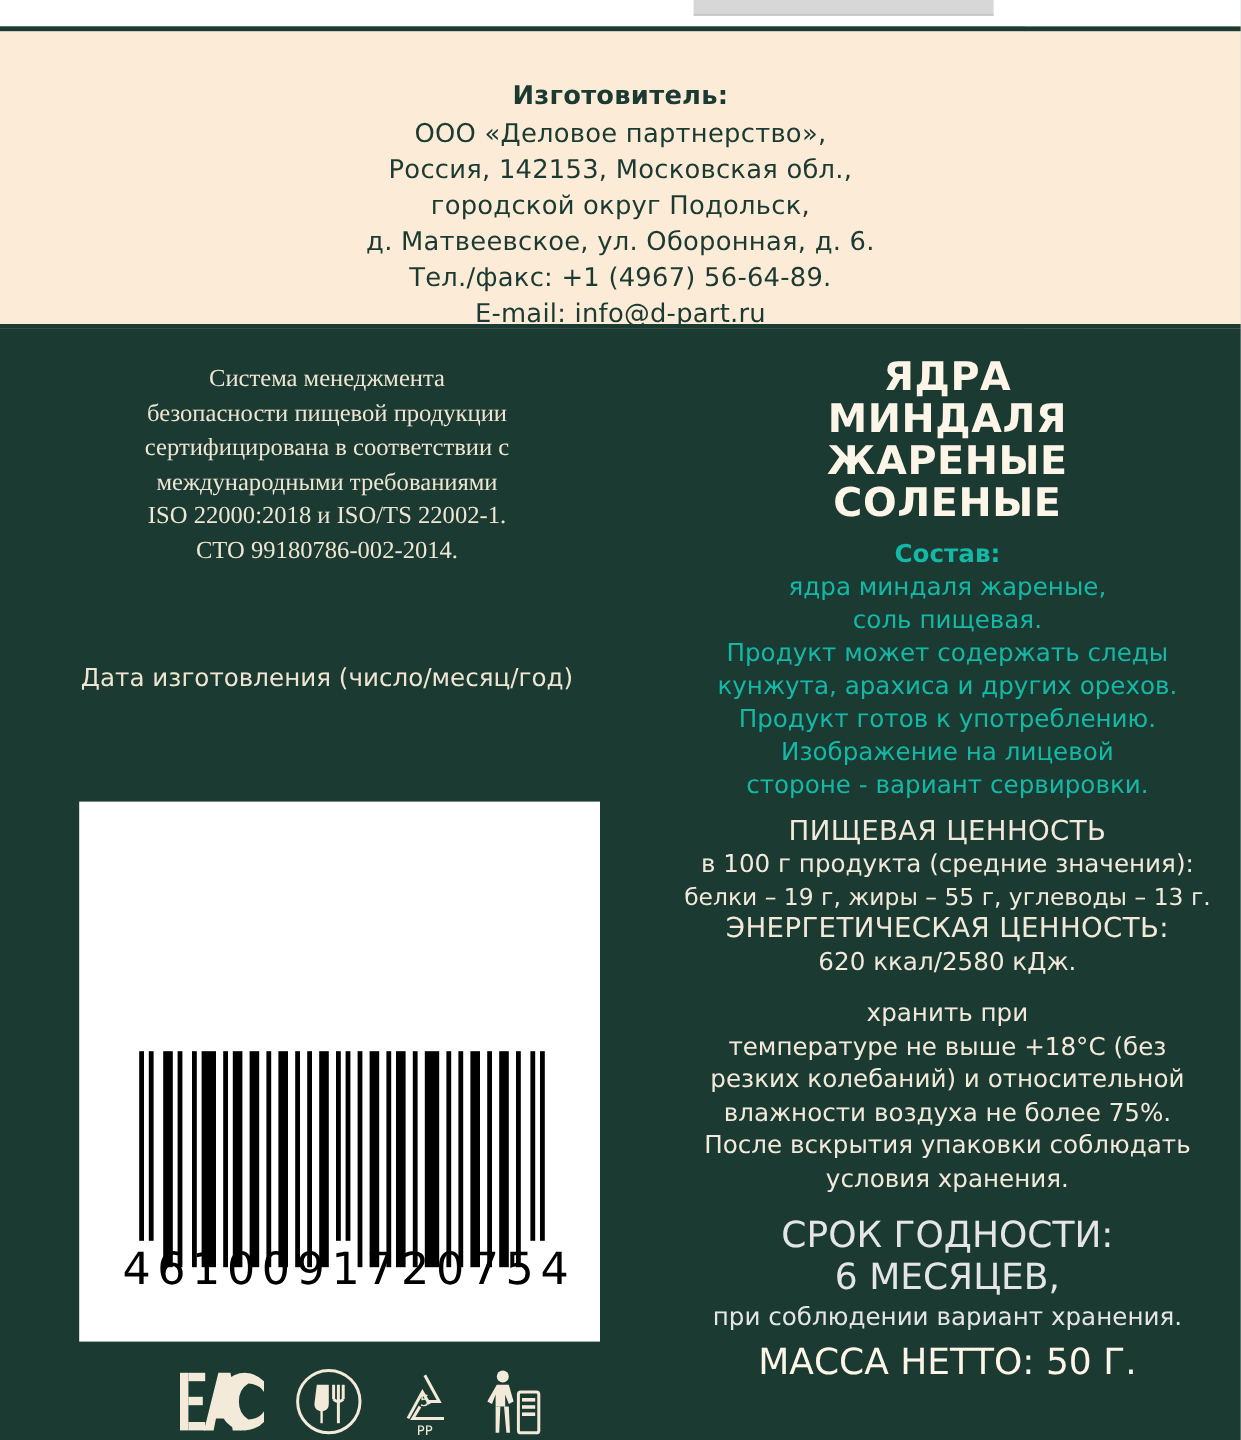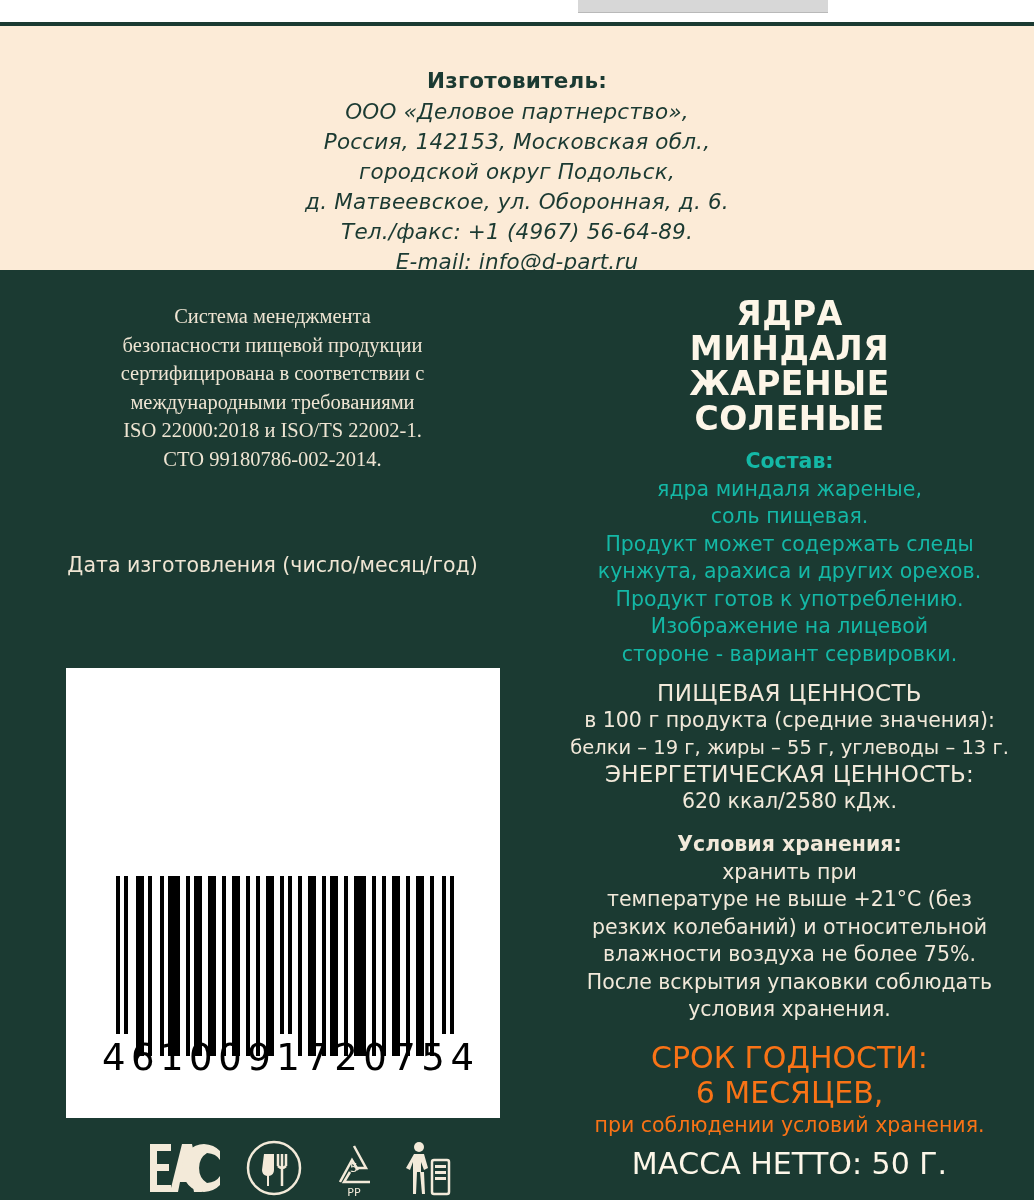--- a/index.html
+++ b/index.html
@@ -61,21 +61,20 @@
     letter-spacing: 0.2px;
   }
   .manu-title {
     font-weight: bold;
     font-size: 21.5px;
     margin-bottom: 1px;
   }
   .manu-line {
     display: block;
     white-space: nowrap;
-    font-style: italic;
   }
   
   .main {
     position: absolute;
     top: 274px;
     left: 0;
     width: 1034px;
     height: 926px;
     background: #1b3a32;
   }
@@ -196,21 +195,21 @@
     font-size: 20.5px;
     line-height: 27.5px;
     color: #f2e9da;
   }
   .storage span { display: block; }
   .storage b { font-weight: bold; }
   .shelf {
     margin-top: 16px;
     font-size: 30px;
     line-height: 35px;
-    color: #f97316;
+    color: #e5e5e5;
   }
   .shelf span { display: block; }
   .shelf .small {
     font-size: 20.5px;
     line-height: 26px;
     margin-top: 2px;
   }
   .netto {
     margin-top: 8px;
     font-size: 30px;
@@ -379,30 +378,30 @@
 
       <div class="nutrition">
         <span class="head">ПИЩЕВАЯ ЦЕННОСТЬ</span>
         <span>в 100 г продукта (средние значения):</span>
         <span class="small">белки – 19 г, жиры – 55 г, углеводы – 13 г.</span>
         <span class="head">ЭНЕРГЕТИЧЕСКАЯ ЦЕННОСТЬ:</span>
         <span>620 ккал/2580 кДж.</span>
       </div>
 
       <div class="storage">
-        <span><b>Условия хранения:</b><span> хранить при</span></span>
-        <span>температуре не выше +21°С (без</span>
+        <span><span> хранить при</span></span>
+        <span>температуре не выше +18°С (без</span>
         <span>резких колебаний) и относительной</span>
         <span>влажности воздуха не более 75%.</span>
         <span>После вскрытия упаковки соблюдать</span>
         <span>условия хранения.</span>
       </div>
 
       <div class="shelf">
         <span>СРОК ГОДНОСТИ:</span>
         <span>6 МЕСЯЦЕВ,</span>
-        <span class="small">при соблюдении условий хранения.</span>
+        <span class="small">при соблюдении вариант хранения.</span>
       </div>
 
       <div class="netto">МАССА НЕТТО: 50 Г.</div>
     </div>
   </div>
 </div>
 
 </body></html>

